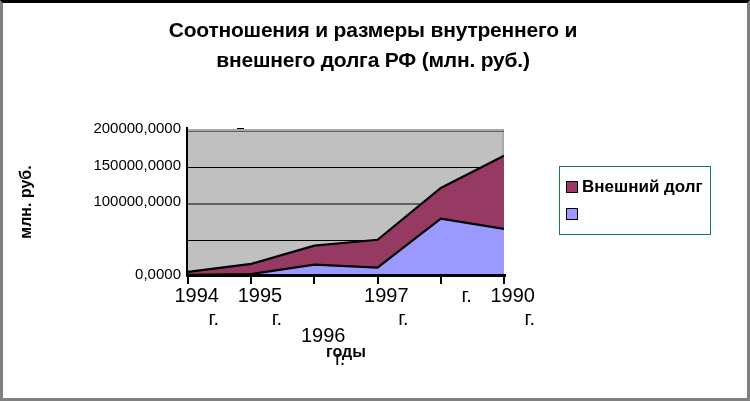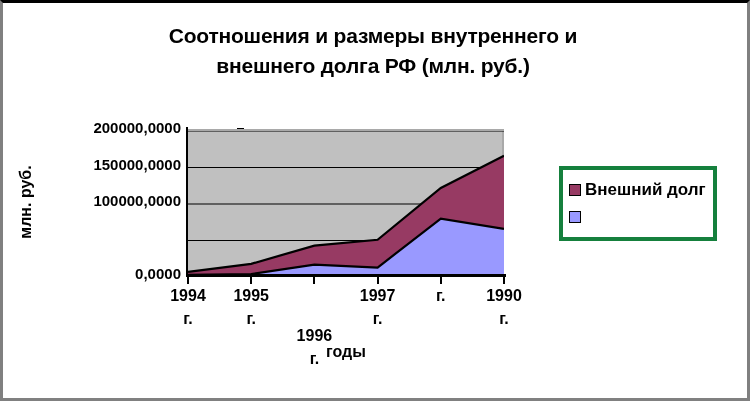--- a/index.html
+++ b/index.html
@@ -32,21 +32,21 @@
     left: 0; top: 0;
     width: 744px;
     height: 395px;
     background: #ffffff;
   }
 
   
   #chart-title {
     position: absolute;
     left: 60px;
-    top: 18px;
+    top: 12px;
     width: 620px;
     text-align: center;
     font-size: 21px;
     font-weight: bold;
     color: #000000;
     line-height: 30px;
     letter-spacing: -0.2px;
   }
   #chart-title .line { display: block; white-space: nowrap; }
 
@@ -88,21 +88,21 @@
     background: #000000;
   }
 
   
   .y-tick-label {
     position: absolute;
     right: 0;
     width: 118px;
     text-align: right;
     font-size: 15px;
-    font-weight: bold;
+    font-weight: normal;
     color: #000000;
     white-space: nowrap;
   }
   #y-tick-labels {
     position: absolute;
     left: 56px;
     top: 0;
     width: 122px;
     height: 395px;
   }
@@ -136,23 +136,23 @@
     left: 185px;
     top: 281px;
     width: 316px;
     height: 60px;
   }
   .x-tick-group {
     position: absolute;
     top: 0;
     width: 62px;
     margin-left: -31px;
-    text-align: center;
-    font-size: 16px;
-    font-weight: bold;
+    text-align: right;
+    font-size: 20px;
+    font-weight: normal;
     color: #000000;
     line-height: 23px;
   }
   .x-tick-group .year { display: block; }
   .x-tick-group .suffix { display: block; }
   .x-tick-mark {
     position: absolute;
     top: 274px;
     width: 2px;
     height: 7px;
@@ -169,21 +169,21 @@
     font-size: 16px;
     font-weight: bold;
     color: #000000;
   }
 
   
   #legend {
     position: absolute;
     left: 556px;
     top: 163px;
-    border: 4px solid #15803d;
+    border: 1px solid #15803d;
     background: #ffffff;
     padding: 6px 7px 7px 6px;
     box-sizing: border-box;
   }
   .legend-item {
     display: flex;
     align-items: center;
     height: 27px;
     white-space: nowrap;
   }

